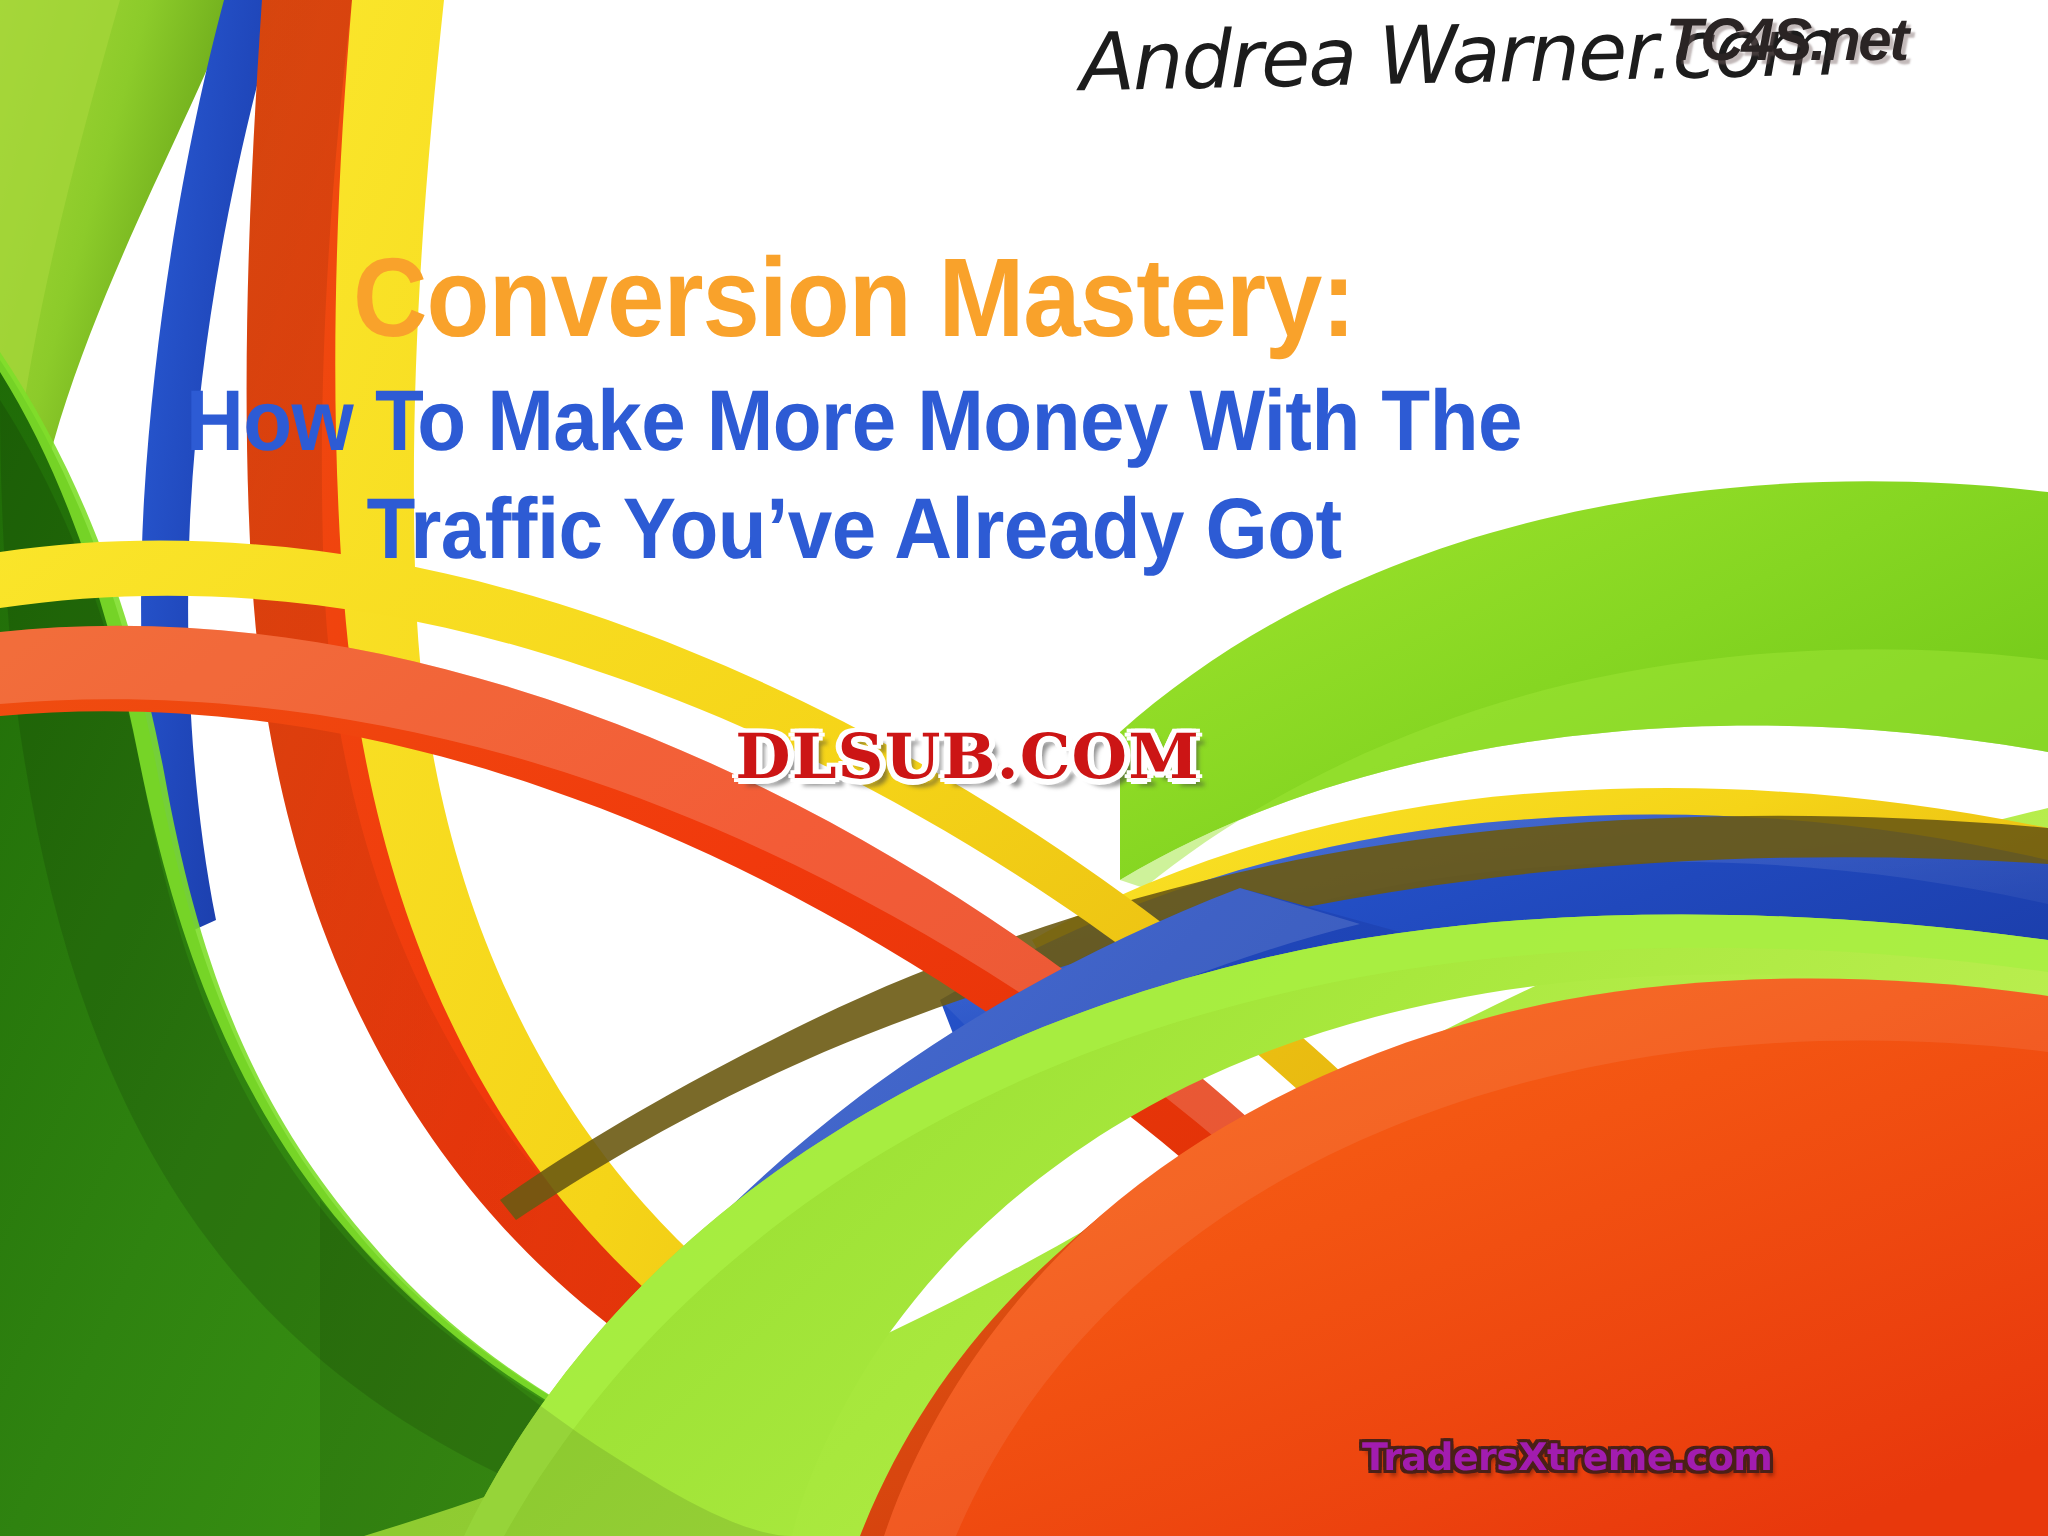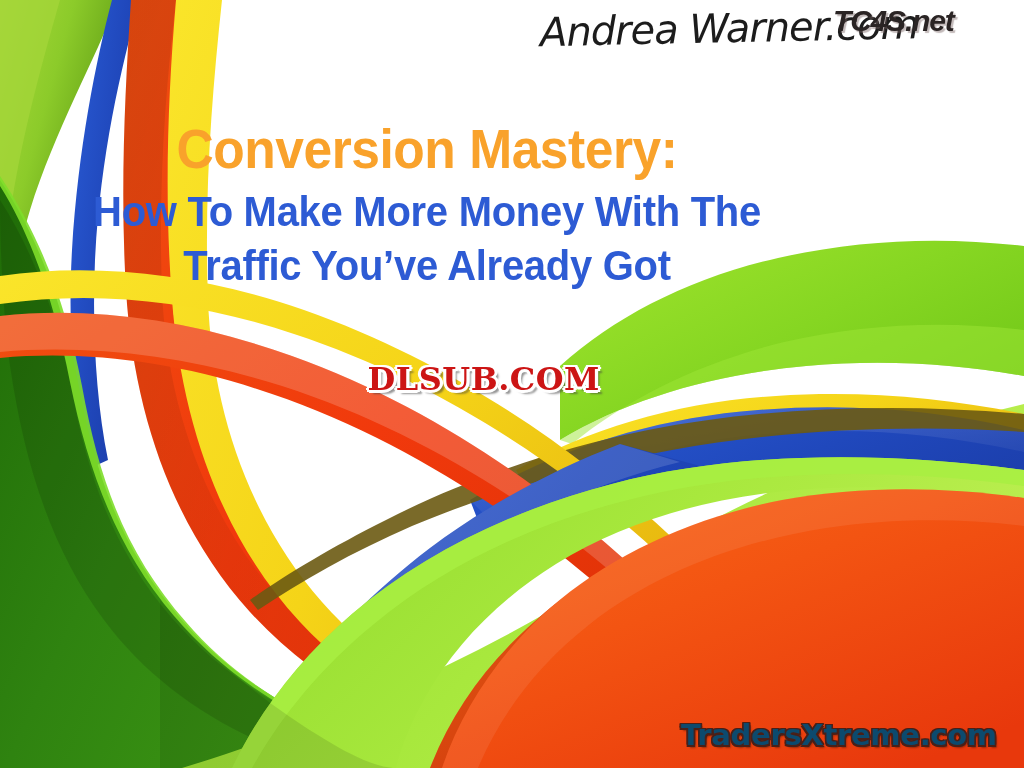--- a/index.html
+++ b/index.html
@@ -96,23 +96,23 @@
       -2px -2px #ffffff, 2px -2px #ffffff, -2px 2px #ffffff, 2px 2px #ffffff,
       -3px 0 #ffffff, 3px 0 #ffffff, 0 3px #ffffff,
       4px 4px 2px rgba(60,60,60,0.55);
     transform: scaleX(1.03);
   }
   #traders-watermark {
     position: absolute;
     left: 681px;
     top: 718px;
     font-family: "DejaVu Sans", sans-serif;
-    font-size: 29px;
-    font-weight: bold;
-    color: #0c4a6e;
+    font-size: 19px;
+    font-weight: bold;
+    color: #a21caf;
     letter-spacing: -0.3px;
     white-space: nowrap;
     text-shadow:
       -1.5px 0 #4a2018, 1.5px 0 #4a2018, 0 -1.5px #4a2018, 0 1.5px #4a2018,
       -1.5px -1.5px #4a2018, 1.5px -1.5px #4a2018,
       -1.5px 1.5px #4a2018, 1.5px 1.5px #4a2018,
       2px 3px 2px rgba(0,0,0,0.35);
   }
 </style>
 </head>

